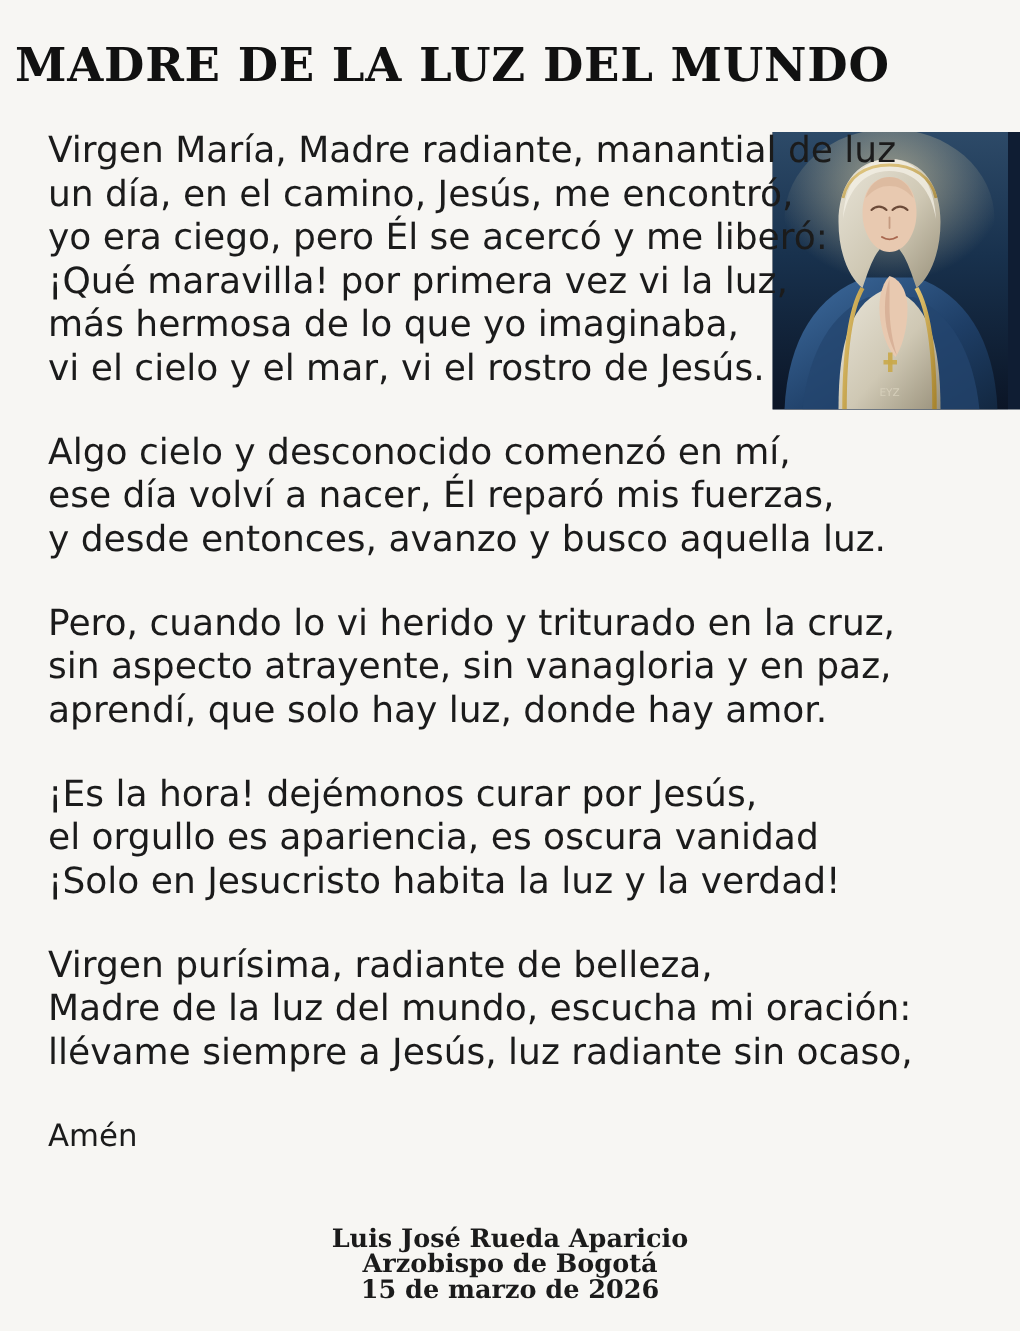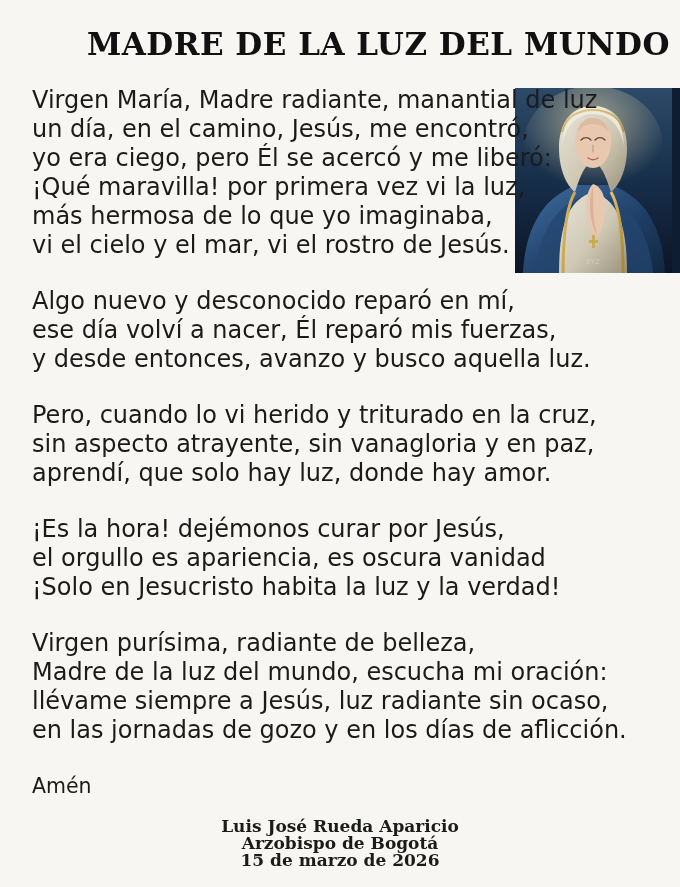--- a/index.html
+++ b/index.html
@@ -15,21 +15,21 @@
     position: relative;
   }
   .page {
     position: relative;
     width: 680px;
     height: 887px;
     background: #f7f6f3;
     box-sizing: border-box;
   }
   .title {
-    text-align: right;
+    text-align: left;
     font-family: "DejaVu Serif", serif;
     font-weight: bold;
     font-size: 31px;
     letter-spacing: 0.5px;
     color: #111111;
     margin: 0;
     padding-top: 26px;
     padding-left: 10px;
     padding-right: 10px;
   }
@@ -157,42 +157,41 @@
     <div class="stanza">
       <div class="line">Virgen María, Madre radiante, manantial de luz</div>
       <div class="line">un día, en el camino, Jesús, me encontró,</div>
       <div class="line">yo era ciego, pero Él se acercó y me liberó:</div>
       <div class="line">¡Qué maravilla! por primera vez vi la luz,</div>
       <div class="line">más hermosa de lo que yo imaginaba,</div>
       <div class="line">vi el cielo y el mar, vi el rostro de Jesús.</div>
     </div>
 
     <div class="stanza">
-      <div class="line">Algo nuevo y desconocido reparó en mí,</div>
+      <div class="line">Algo cielo y desconocido comenzó en mí,</div>
       <div class="line">ese día volví a nacer, Él reparó mis fuerzas,</div>
       <div class="line">y desde entonces, avanzo y busco aquella luz.</div>
     </div>
 
     <div class="stanza">
       <div class="line">Pero, cuando lo vi herido y triturado en la cruz,</div>
       <div class="line">sin aspecto atrayente, sin vanagloria y en paz,</div>
       <div class="line">aprendí, que solo hay luz, donde hay amor.</div>
     </div>
 
     <div class="stanza">
       <div class="line">¡Es la hora! dejémonos curar por Jesús,</div>
       <div class="line">el orgullo es apariencia, es oscura vanidad</div>
       <div class="line">¡Solo en Jesucristo habita la luz y la verdad!</div>
     </div>
 
     <div class="stanza">
       <div class="line">Virgen purísima, radiante de belleza,</div>
       <div class="line">Madre de la luz del mundo, escucha mi oración:</div>
       <div class="line">llévame siempre a Jesús, luz radiante sin ocaso,</div>
-      <div class="line">en las jornadas de gozo y en los días de aflicción.</div>
     </div>
 
     <div class="amen">Amén</div>
 
   </div>
 
   <div class="signature">
     <span class="sig-line">Luis José Rueda Aparicio</span>
     <span class="sig-line">Arzobispo de Bogotá</span>
     <span class="sig-line">15 de marzo de 2026</span>

